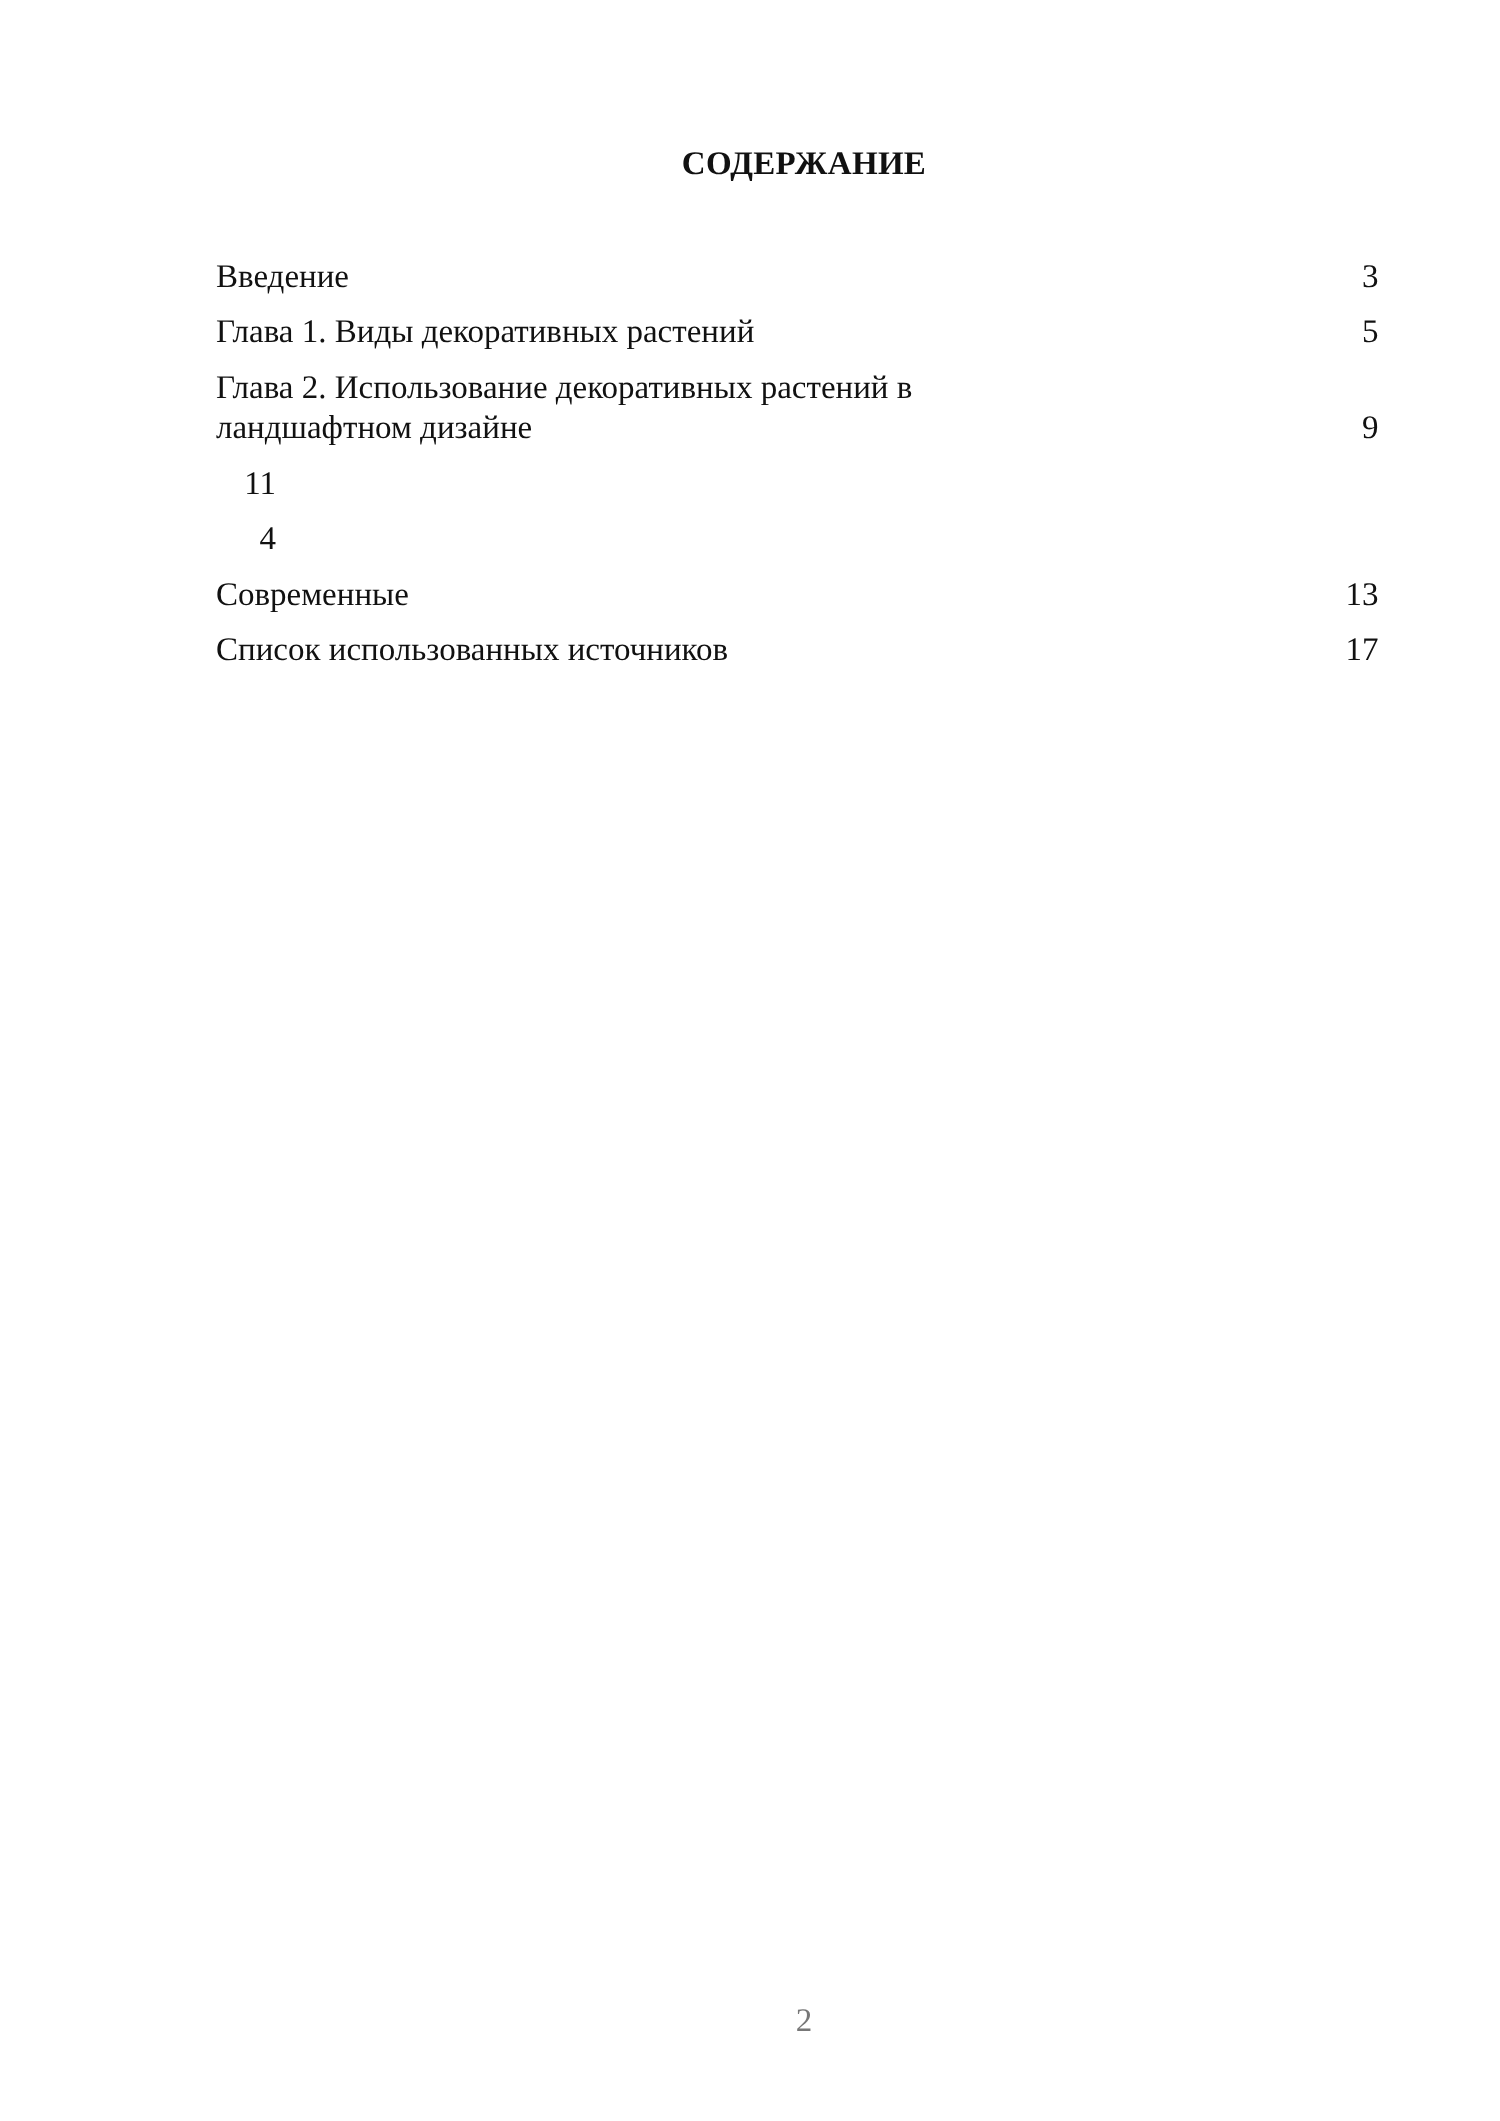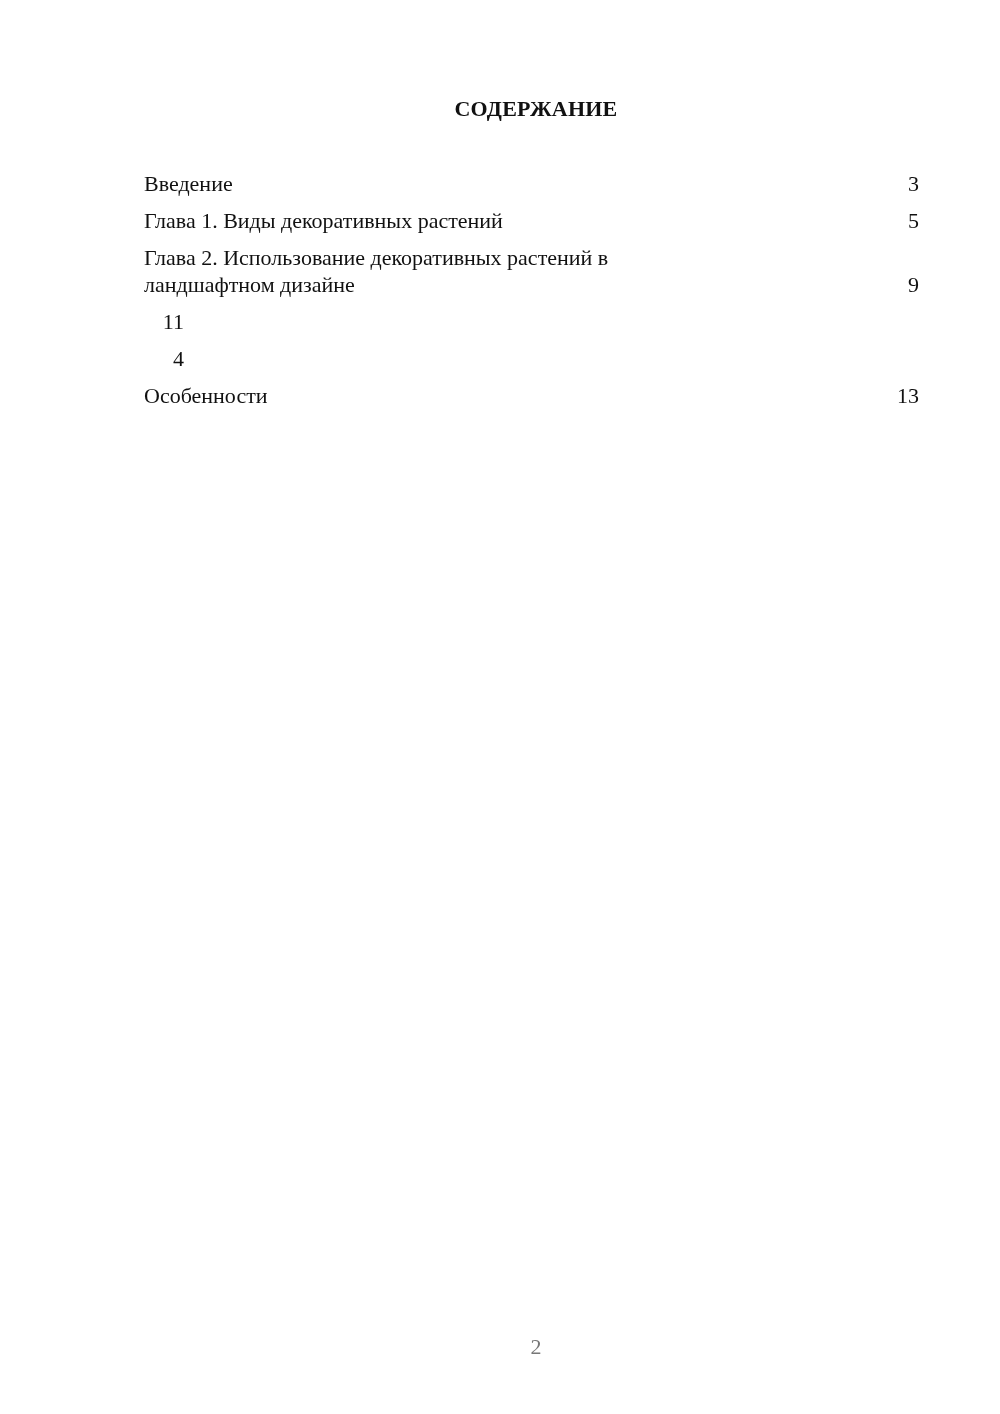--- a/index.html
+++ b/index.html
@@ -43,18 +43,22 @@
     <span class="label" style="max-width:540px">Глава 2. Использование декоративных растений в ландшафтном дизайне</span>
     <span class="page">9</span>
   </div>
   <div class="toc-row">
     <span class="page">11</span>
   </div>
   <div class="toc-row">
     <span class="page">4</span>
   </div>
   <div class="toc-row">
-    <span class="label">Особенности</span>
+    <span class="label">Современные</span>
     <span class="page">13</span>
+  </div>
+  <div class="toc-row">
+    <span class="label">Список использованных источников</span>
+    <span class="page">17</span>
   </div>
 </div>
 
 <div class="page-number">2</div>
 
 </body></html>

